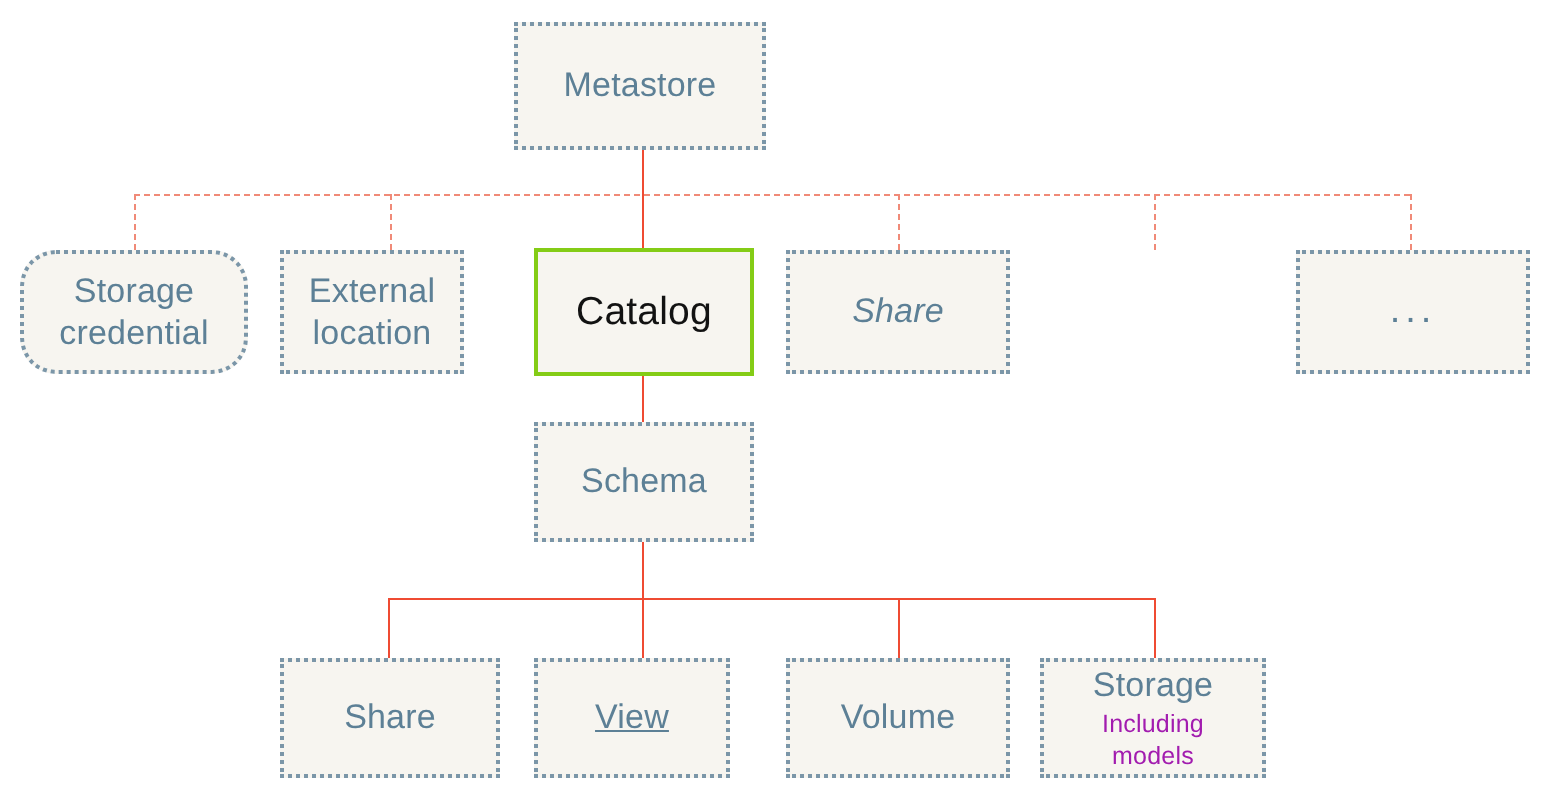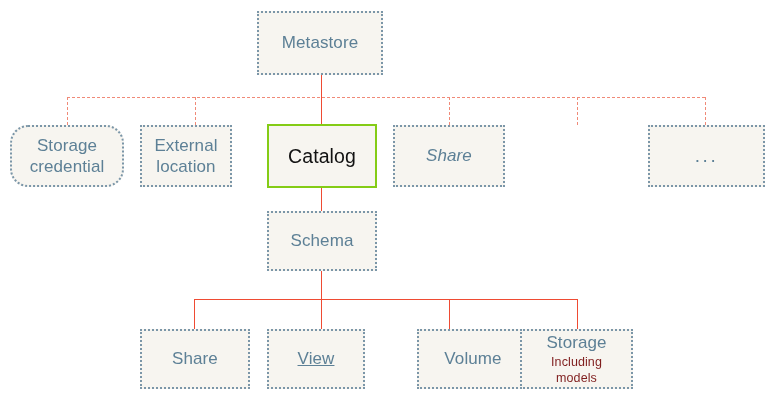--- a/index.html
+++ b/index.html
@@ -35,21 +35,21 @@
   .node .label {
     display: block;
     white-space: pre-line;
   }
   .node .sub {
     display: block;
     font-size: 12.5px;
     line-height: 1.25;
     margin-top: 2px;
     white-space: pre-line;
-    color: #7f1d1d;
+    color: #a21caf;
     text-align: center;
   }
   
   .node.primary {
     border: 2px solid #84cc16;
     color: #121212;
     font-size: 19.5px;
   }
   .node.ellipsis {
     font-size: 19px;
@@ -131,21 +131,21 @@
   </div>
 
   <div class="node" style="left:140px; top:329px; width:110px; height:60px;">
     <span class="label">Share</span>
   </div>
 
   <div class="node" style="left:267px; top:329px; width:98px; height:60px;text-decoration:underline;">
     <span class="label">View</span>
   </div>
 
-  <div class="node" style="left:393px; top:329px; width:112px; height:60px;margin-left:24px;">
+  <div class="node" style="left:393px; top:329px; width:112px; height:60px;">
     <span class="label">Volume</span>
   </div>
 
   <div class="node" style="left:520px; top:329px; width:113px; height:60px;">
     <span class="label">Storage</span>
     <span class="sub">Including
 models</span>
   </div>
 
 </div>

